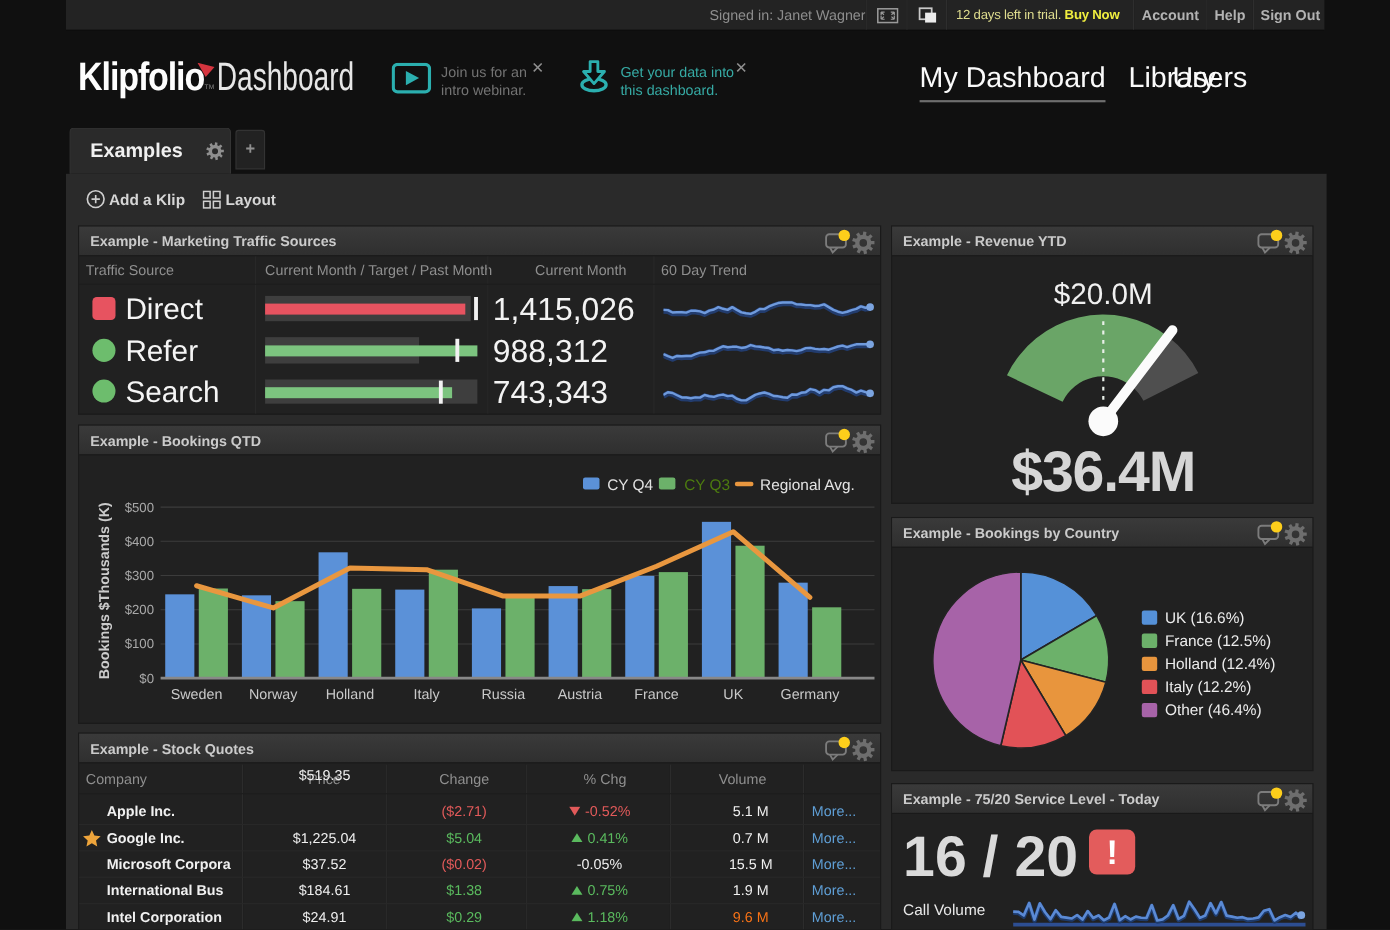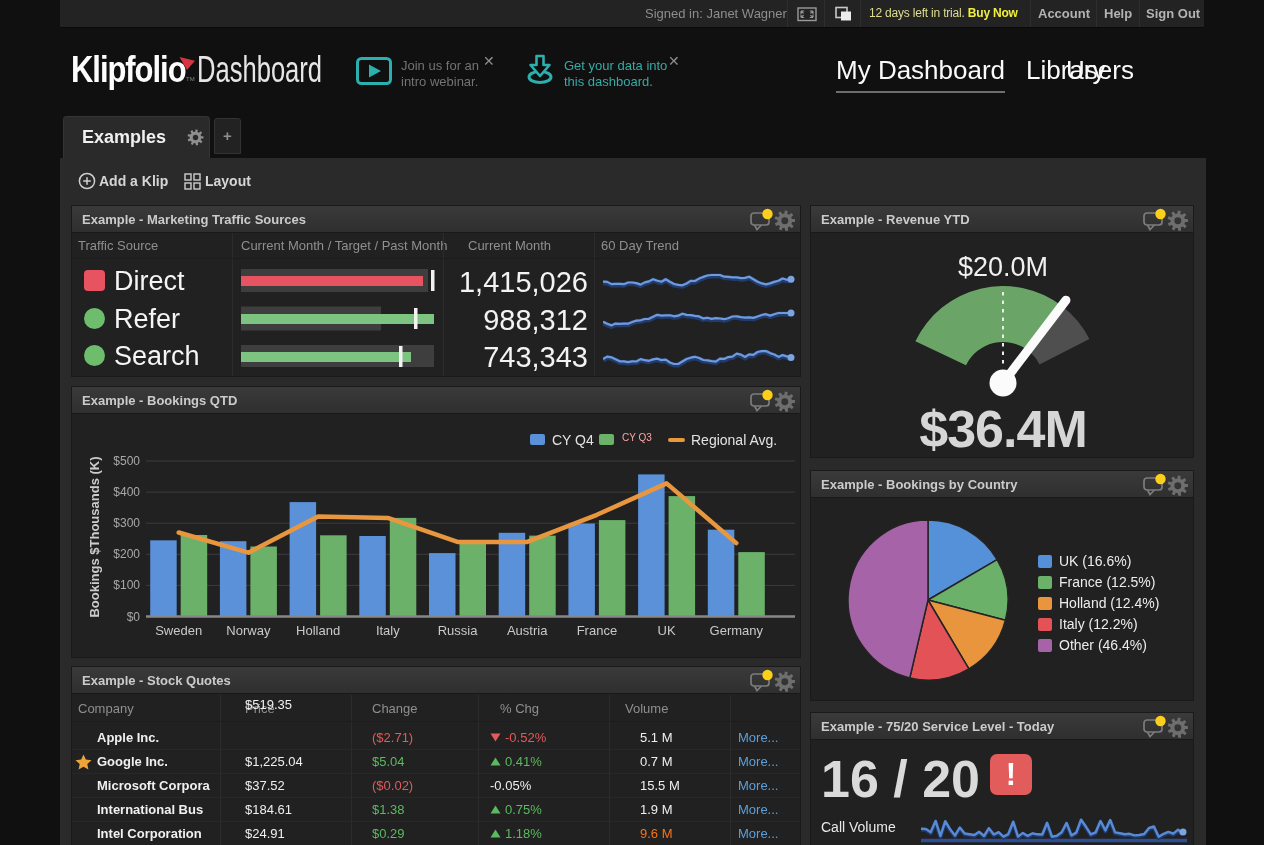--- a/index.html
+++ b/index.html
@@ -8,24 +8,24 @@
 #topbar{position:absolute;left:60px;top:0;width:1144px;height:28px;background:#232323;border-bottom:1px solid #090909}
 .tsep{position:absolute;top:0;width:1px;height:27px;background:#161616;border-right:1px solid #2e2e2e}
 .ttx{position:absolute;top:0;height:27px;line-height:27px;font-size:13px;color:#8d8d8d}
 .tbold{font-weight:bold;color:#b3b3b3}
 #content{position:absolute;left:60px;top:158px;width:1146px;height:687px;background:#2a2a2a}
 .panel{position:absolute;background:#212121;border:1px solid #1a1a1a}
 .phead{position:absolute;left:0;top:0;right:0;height:27px;background:linear-gradient(#3a3a3a,#2f2f2f);border-bottom:1px solid #191919;color:#cbcbcb;font-size:13px;font-weight:bold;line-height:27px;padding-left:10px;white-space:nowrap}
 .picons{position:absolute;right:4px;top:2px}
 .vline{position:absolute;width:1px;background:#191919;border-right:1px solid #2c2c2c}
 .thead{color:#8f8f8f;font-size:13px;position:absolute}
-.r{text-align:left}
+.r{text-align:center}
 .sq{position:absolute;width:21px;height:21px}
 .rowlab{position:absolute;font-size:27px;color:#f5f5f5}
-.bignum{position:absolute;font-size:29px;color:#f3f3f3;text-align:right}
+.bignum{position:absolute;font-size:29px;color:#f3f3f3;text-align:left}
 .stk{position:absolute;font-size:13px;line-height:24px;height:24px}
 </style></head>
 <body>
 
 <div id="topbar">
   <span class="ttx" style="left:585px">Signed in: Janet Wagner</span>
   <div class="tsep" style="left:727px"></div>
   <svg class="abs" style="left:737px;top:7px" width="20" height="15">
       <rect x="1" y="1" width="18" height="12.5" fill="none" stroke="#9a9a9a" stroke-width="1.4"></rect>
       <path d="M4 4 l3.2 0 M4 4 l0 3 M4 4 l2.6 2.4 M16 4 l-3.2 0 M16 4 l0 3 M16 4 l-2.6 2.4 M4 10.5 l3.2 0 M4 10.5 l0-3 M4 10.5 l2.6-2.4 M16 10.5 l-3.2 0 M16 10.5 l0-3 M16 10.5 l-2.6-2.4" stroke="#9a9a9a" stroke-width="1.1" fill="none"></path>
@@ -145,21 +145,21 @@
 <div class="phead">Example - Bookings QTD<svg class="picons" width="48" height="26">
         <rect x="3" y="5" width="18" height="12" rx="3" fill="none" stroke="#7c7c7c" stroke-width="1.7"></rect>
         <path d="M6.5 17 l2.5 4.5 L13.5 17" fill="none" stroke="#7c7c7c" stroke-width="1.7"></path>
         <circle cx="19.5" cy="6" r="5.2" fill="#fdce1b"></circle>
         <path transform="translate(26,2) scale(1.08)" d="M10.0 0.5 L12.7 0.9 L12.3 3.6 L14.0 4.5 L16.1 2.7 L17.9 4.7 L15.9 6.6 L16.6 8.4 L19.4 8.4 L19.4 11.1 L16.7 11.2 L16.1 13.0 L18.2 14.7 L16.6 16.9 L14.4 15.2 L12.7 16.2 L13.2 18.9 L10.6 19.5 L10.0 16.8 L8.1 16.5 L6.8 18.9 L4.4 17.6 L5.6 15.2 L4.3 13.8 L1.8 14.8 L0.8 12.2 L3.3 11.2 L3.2 9.2 L0.6 8.4 L1.5 5.8 L4.1 6.6 L5.3 5.1 L3.9 2.7 L6.2 1.3 L7.7 3.6 L9.6 3.2 Z M13.2 10.0 A3.2 3.2 0 1 0 6.8 10.0 A3.2 3.2 0 1 0 13.2 10.0 Z" fill="#6e6e6e"></path>
       </svg></div>
   </div>
 <div class="abs" style="left:530px;top:434px;width:15px;height:11px;background:#5b91d8;border-radius:2px"></div>
 <span class="abs" style="left:552px;top:432px;font-size:14px;color:#e3e3e3">CY Q4</span>
 <div class="abs" style="left:599px;top:434px;width:15px;height:11px;background:#6cb16a;border-radius:2px"></div>
-<span class="abs" style="left:622px;top:432px;font-size:10px;color:#fca5a5">CY Q3</span>
+<span class="abs" style="left:622px;top:432px;font-size:14px;color:#4d7c0f">CY Q3</span>
 <div class="abs" style="left:668px;top:438px;width:17px;height:4px;background:#e9973f;border-radius:2px"></div>
 <span class="abs" style="left:691px;top:432px;font-size:14px;color:#e3e3e3">Regional Avg.</span>
 <span class="abs" style="left:87px;top:537px;font-size:13px;font-weight:bold;color:#cccccc;transform:rotate(-90deg) translate(-50%,0);transform-origin:0 0;white-space:nowrap">Bookings $Thousands (K)</span>
 <svg class="abs" style="left:71px;top:413px" width="729" height="245">
     <line x1="75" y1="172.4" x2="724" y2="172.4" stroke="#3c3c3c" stroke-width="1"></line>
     <line x1="75" y1="141.3" x2="724" y2="141.3" stroke="#3c3c3c" stroke-width="1"></line>
     <line x1="75" y1="110.2" x2="724" y2="110.2" stroke="#3c3c3c" stroke-width="1"></line>
     <line x1="75" y1="79.1" x2="724" y2="79.1" stroke="#3c3c3c" stroke-width="1"></line>
     <line x1="75" y1="48.0" x2="724" y2="48.0" stroke="#3c3c3c" stroke-width="1"></line>
     <text x="69" y="207.5" font-size="12" fill="#a8a8a8" text-anchor="end">$0</text>

